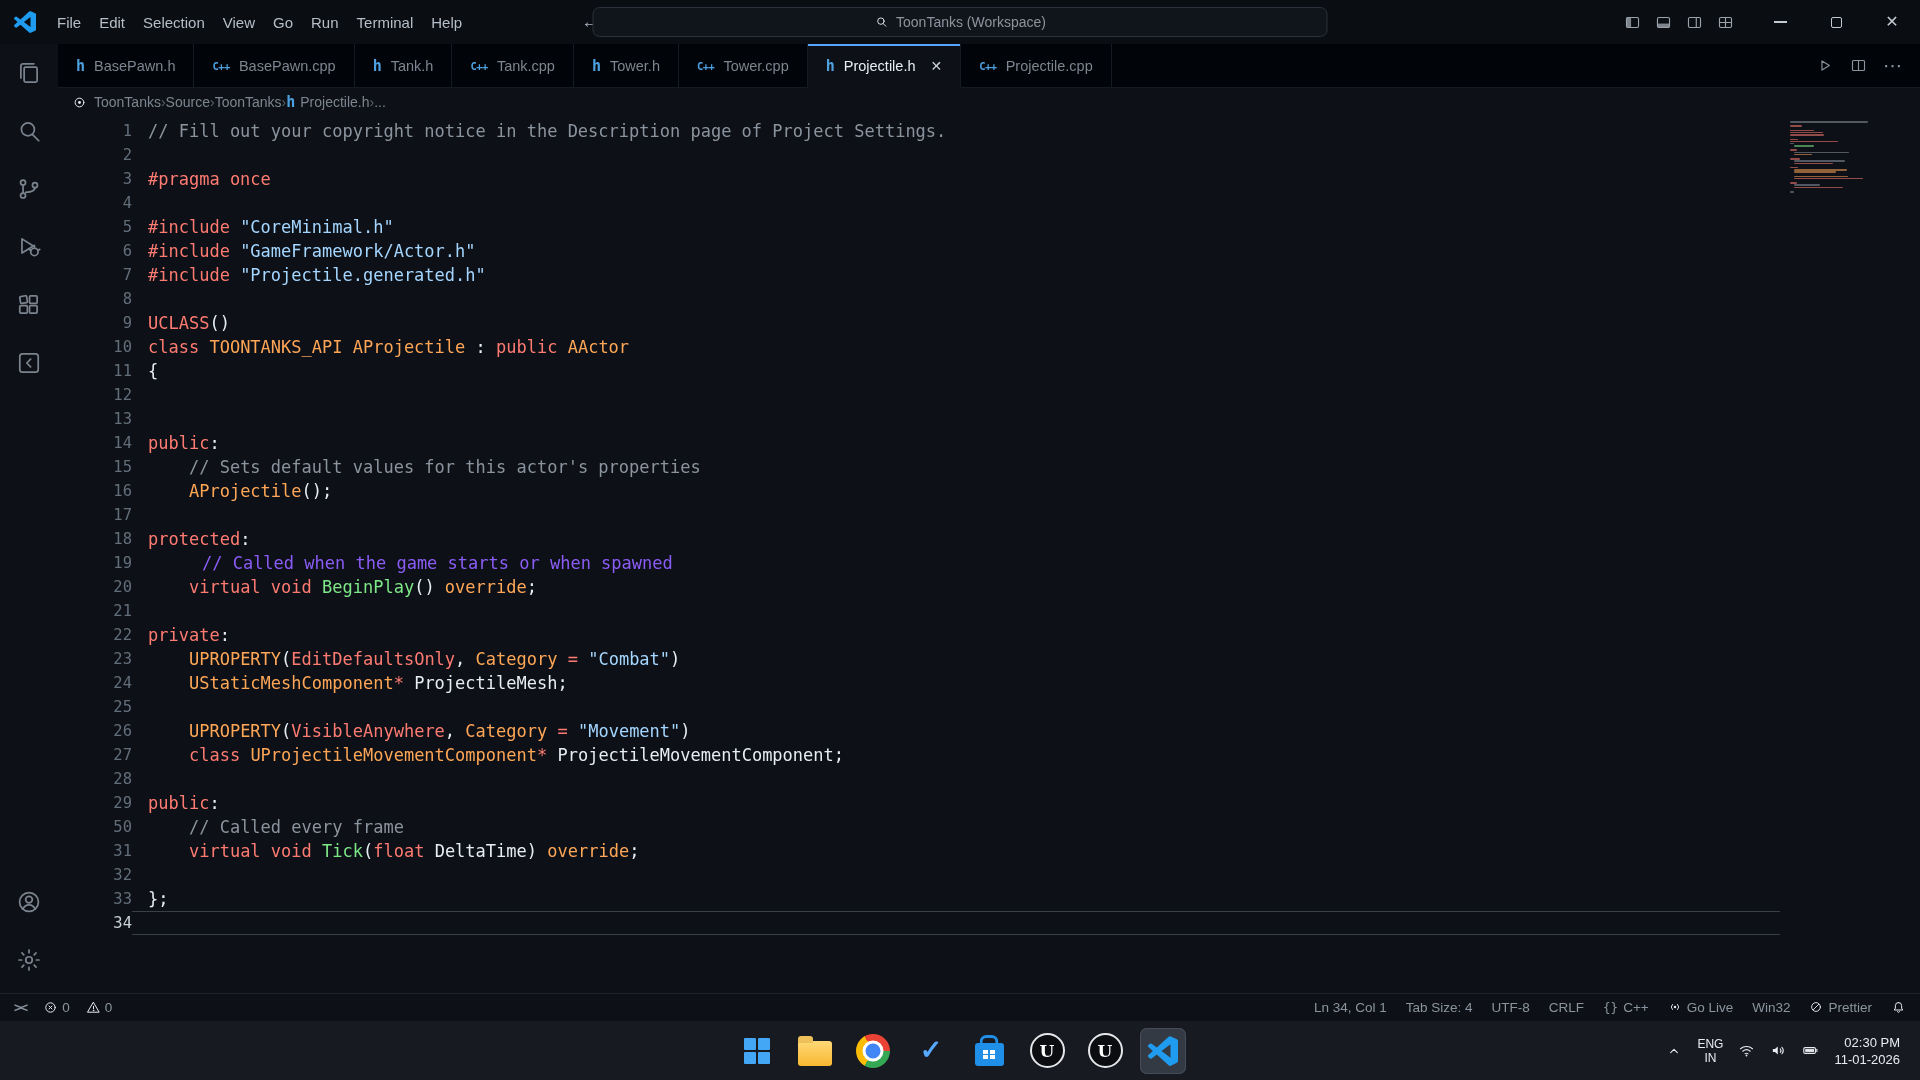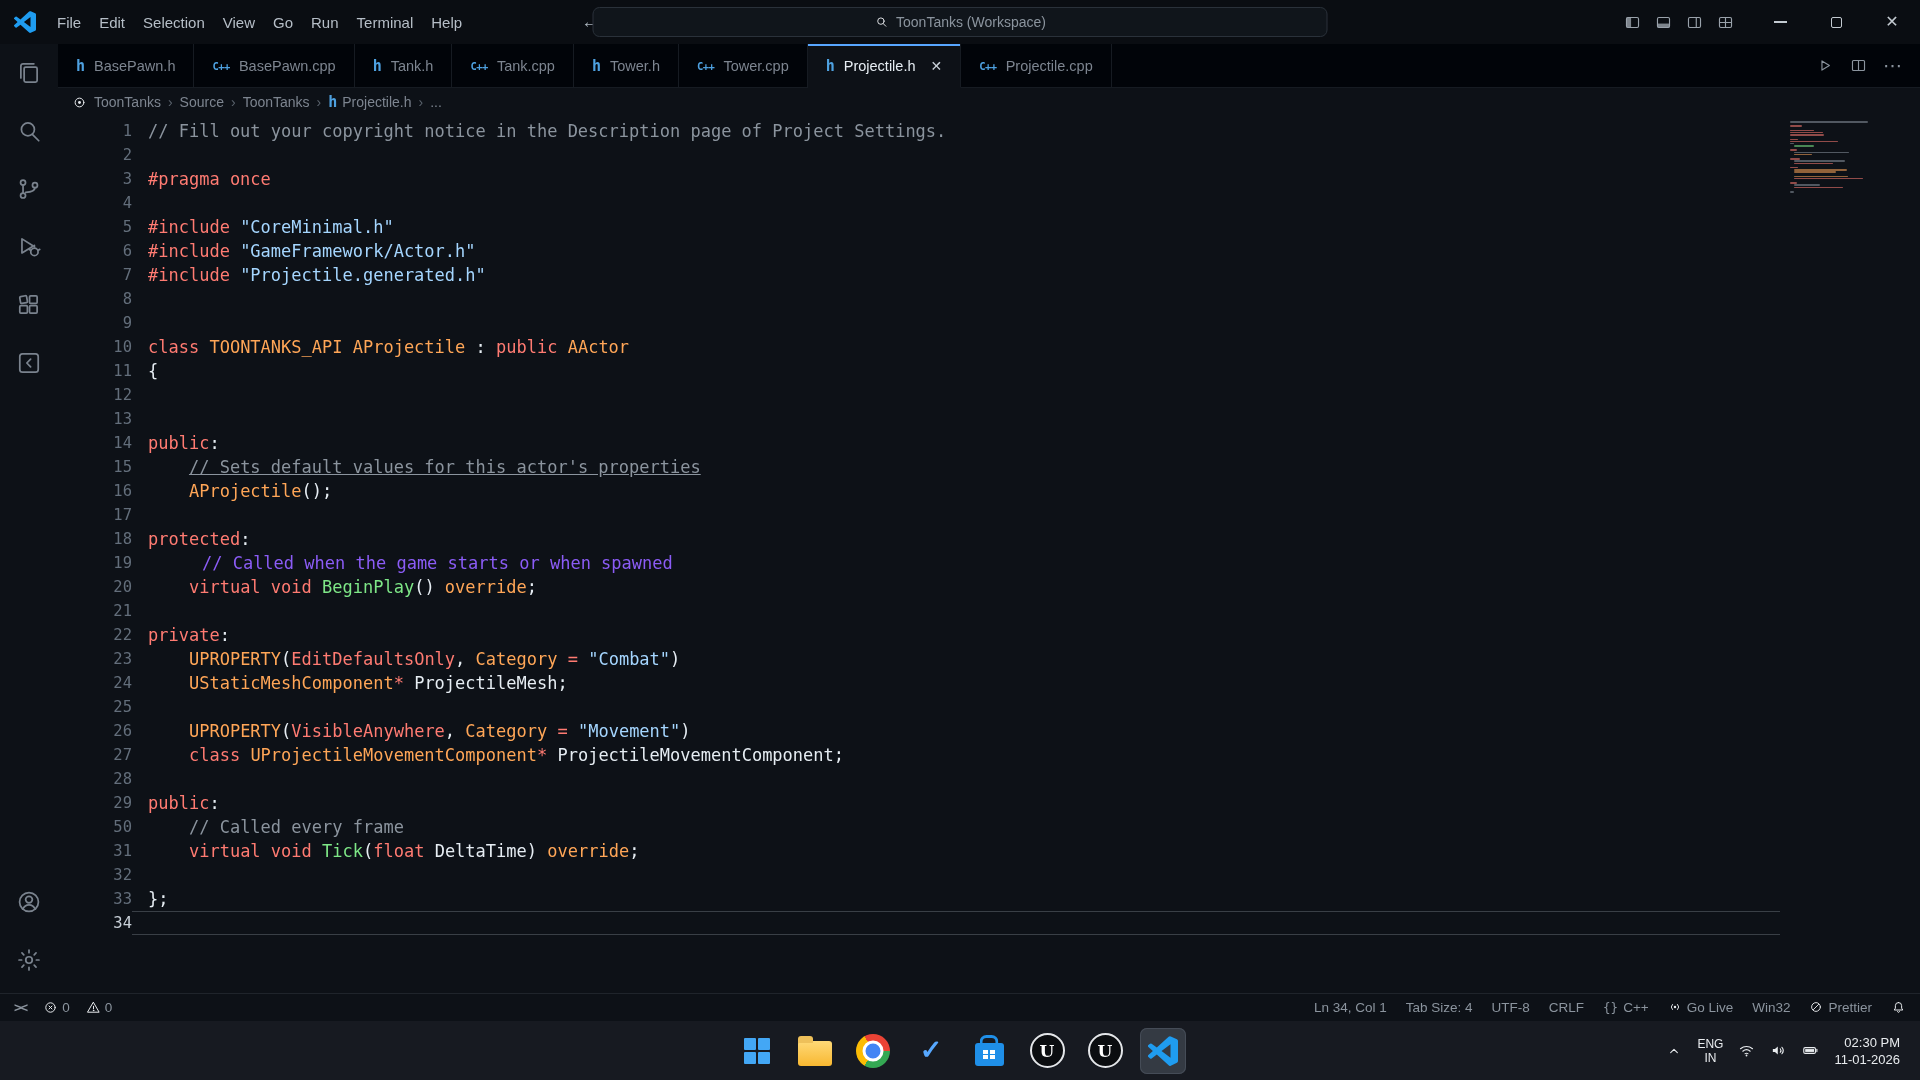--- a/index.html
+++ b/index.html
@@ -296,21 +296,21 @@
         <span class="ta ta-more">⋯</span>
       </div>
     </div>
     <div class="breadcrumbs">
       <span class="tray-ico" id="bc-symbol">
           <svg width="15" height="15" viewBox="0 0 24 24" fill="none" stroke="currentColor" stroke-width="1.6" stroke-linecap="round" stroke-linejoin="round">
             <circle cx="12" cy="12" r="7"></circle>
             <circle cx="12" cy="12" r="2.3" fill="currentColor" stroke="none"></circle>
           </svg>
         </span>
-      <span id="bc-items" style="display:flex;align-items:center;gap:7px;">
+      <span id="bc-items" style="display:flex;align-items:center;gap:0;">
           <span class="bc-item">
             <span>ToonTanks</span>
           </span>
           <span class="bc-sep">›</span>
           <span class="bc-item">
             <span>Source</span>
           </span>
           <span class="bc-sep">›</span>
           <span class="bc-item">
             <span>ToonTanks</span>
@@ -355,20 +355,21 @@
           <div class="line">
             <span class="ln">7</span>
             <span class="content"><span style="color: rgb(255, 123, 114);">#include </span><span style="color: rgb(165, 214, 255);">"Projectile.generated.h"</span></span>
           </div>
           <div class="line">
             <span class="ln">8</span>
             <span class="content"></span>
           </div>
           <div class="line">
             <span class="ln">9</span>
+            <span class="content"><span style="color: rgb(255, 123, 114);">UCLASS</span><span style="color: rgb(230, 237, 243);">()</span></span>
           </div>
           <div class="line">
             <span class="ln">10</span>
             <span class="content"><span style="color: rgb(255, 123, 114);">class </span><span style="color: rgb(255, 166, 87);">TOONTANKS_API AProjectile </span><span style="color: rgb(230, 237, 243);">: </span><span style="color: rgb(255, 123, 114);">public </span><span style="color: rgb(255, 166, 87);">AActor</span></span>
           </div>
           <div class="line">
             <span class="ln">11</span>
             <span class="content"><span style="color: rgb(230, 237, 243);">{</span></span>
           </div>
           <div class="line">
@@ -377,21 +378,21 @@
           <div class="line">
             <span class="ln">13</span>
             <span class="content"></span>
           </div>
           <div class="line">
             <span class="ln">14</span>
             <span class="content"><span style="color: rgb(255, 123, 114);">public</span><span style="color: rgb(230, 237, 243);">:</span></span>
           </div>
           <div class="line">
             <span class="ln">15</span>
-            <span class="content"><span style="color: rgb(230, 237, 243);">    </span><span style="color: rgb(139, 148, 158); text-decoration: underline;">// Sets default values for this actor's properties</span></span>
+            <span class="content"><span style="color: rgb(230, 237, 243);">    </span><span style="color: rgb(139, 148, 158);">// Sets default values for this actor's properties</span></span>
           </div>
           <div class="line">
             <span class="ln">16</span>
             <span class="content"><span style="color: rgb(230, 237, 243);">    </span><span style="color: rgb(255, 166, 87);">AProjectile</span><span style="color: rgb(230, 237, 243);">();</span></span>
           </div>
           <div class="line">
             <span class="ln">17</span>
             <span class="content"></span>
           </div>
           <div class="line">

